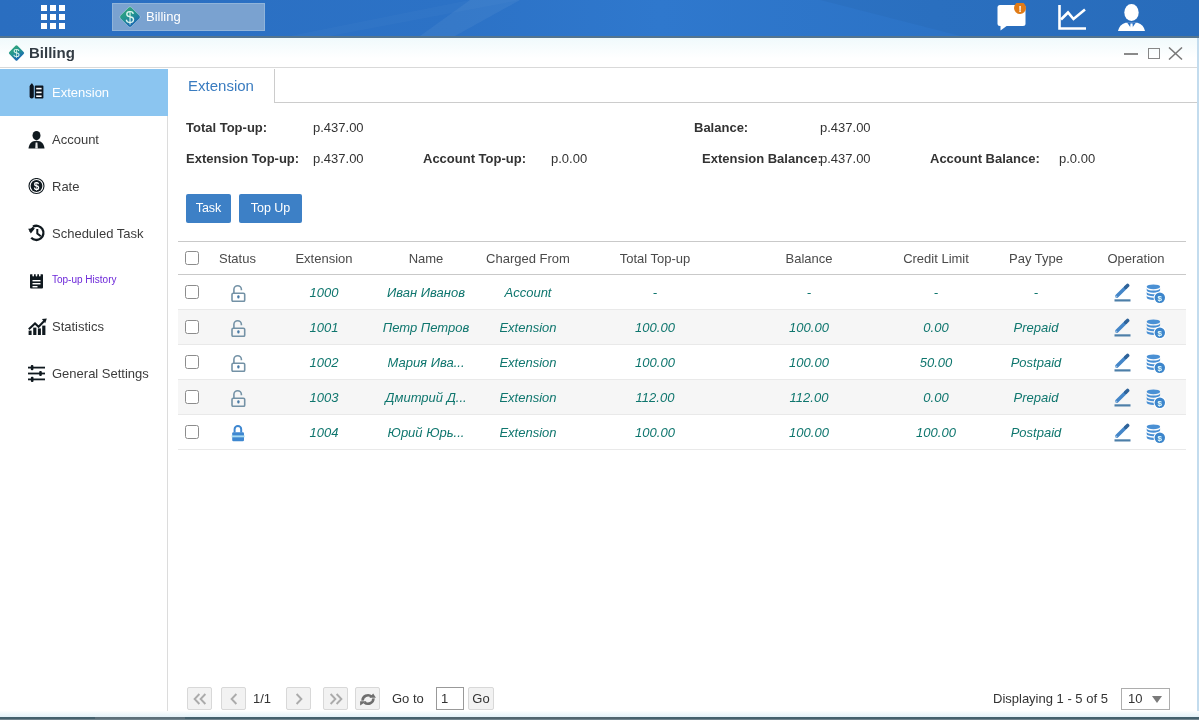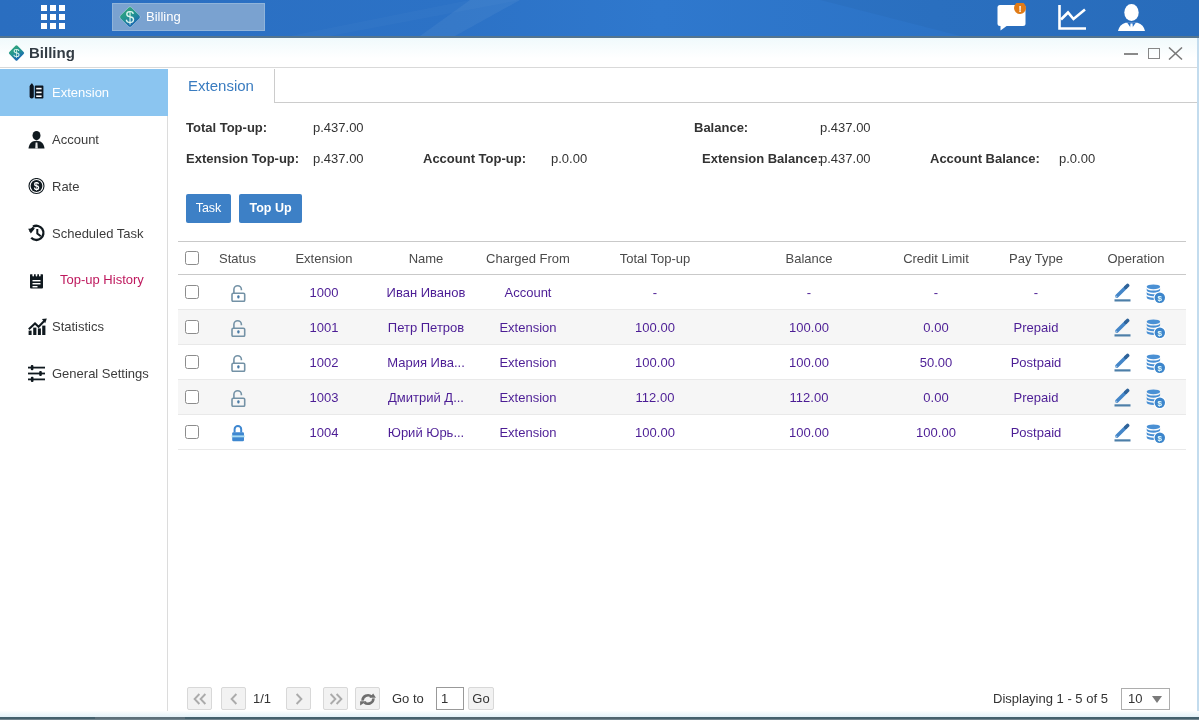--- a/index.html
+++ b/index.html
@@ -95,21 +95,21 @@
   </svg>
 </div>
 
 <div class="abs" id="sidebar" style="left:0;top:69px;width:168px;height:647px;background:#fff;border-right:1px solid #dcdcdc;"></div>
 <div class="abs" style="left:0;top:69px;width:168px;height:47px;background:#8bc5f0;"></div>
 
 <div class="abs" style="left:52px;top:69px;height:47px;line-height:47px;font-size:13px;color:#fff;">Extension</div>
 <div class="abs" style="left:52px;top:116px;height:47px;line-height:47px;font-size:13px;color:#3c3c3c;">Account</div>
 <div class="abs" style="left:52px;top:163px;height:47px;line-height:47px;font-size:13px;color:#3c3c3c;">Rate</div>
 <div class="abs" style="left:52px;top:210px;height:47px;line-height:47px;font-size:13px;color:#3c3c3c;">Scheduled Task</div>
-<div class="abs" style="left:60px;top:256px;height:47px;line-height:47px;font-size:13px;color:#be185d;">Top-up History</div>
+<div class="abs" style="left:52px;top:256px;height:47px;line-height:47px;font-size:10px;color:#6d28d9;">Top-up History</div>
 <div class="abs" style="left:52px;top:303px;height:47px;line-height:47px;font-size:13px;color:#3c3c3c;">Statistics</div>
 <div class="abs" style="left:52px;top:350px;height:47px;line-height:47px;font-size:13px;color:#3c3c3c;">General Settings</div>
 
 <svg class="abs" style="left:29px;top:83px" width="15" height="16" viewBox="0 0 15 16">
   <rect x="0.6" y="1.6" width="4.2" height="14" rx="2" fill="#0d1620"></rect>
   <rect x="1.8" y="0.4" width="2" height="2.4" rx="0.9" fill="#0d1620"></rect>
   <rect x="5.8" y="2.6" width="8.6" height="13" rx="0.8" fill="#0d1620"></rect>
   <rect x="7.2" y="4.8" width="5.4" height="1.6" fill="#fff"></rect>
   <rect x="7.2" y="8.6" width="5.4" height="1.6" fill="#fff"></rect>
   <rect x="7.2" y="12.4" width="5.4" height="1.6" fill="#fff"></rect>
@@ -184,26 +184,26 @@
 <div class="abs lbl" style="left:186px;top:149px;height:20px;line-height:20px;">Extension Top-up:</div>
 <div class="abs val" style="left:313px;top:149px;height:20px;line-height:20px;">p.437.00</div>
 <div class="abs lbl" style="left:423px;top:149px;height:20px;line-height:20px;">Account Top-up:</div>
 <div class="abs val" style="left:551px;top:149px;height:20px;line-height:20px;">p.0.00</div>
 <div class="abs lbl" style="left:694px;top:149px;height:20px;line-height:20px;padding-left:8px;">Extension Balance:</div>
 <div class="abs val" style="left:820px;top:149px;height:20px;line-height:20px;">p.437.00</div>
 <div class="abs lbl" style="left:930px;top:149px;height:20px;line-height:20px;">Account Balance:</div>
 <div class="abs val" style="left:1059px;top:149px;height:20px;line-height:20px;">p.0.00</div>
 
 <div class="abs" style="left:186px;top:194px;width:45px;height:29px;background:#3d80c6;border-radius:2px;color:#fff;font-size:12.5px;text-align:center;line-height:29px;">Task</div>
-<div class="abs" style="left:239px;top:194px;width:63px;height:29px;background:#3d80c6;border-radius:2px;color:#fff;font-size:12.5px;text-align:center;line-height:29px;font-weight:bold;">Top Up</div>
+<div class="abs" style="left:239px;top:194px;width:63px;height:29px;background:#3d80c6;border-radius:2px;color:#fff;font-size:12.5px;text-align:center;line-height:29px;">Top Up</div>
 
 <style>
   .trow { height:35px; border-bottom:1px solid #e9e9e9; position:relative; }
   .hc { position:absolute; top:0; height:34px; line-height:34px; font-size:13px; color:#4a4a4a; text-align:center; transform:translateX(-50%); white-space:nowrap; }
-  .cc { position:absolute; top:0; height:35px; line-height:35px; font-size:13px; color:#4c1d95; text-align:left; transform:translateX(-50%); white-space:nowrap; }
+  .cc { position:absolute; top:0; height:35px; line-height:35px; font-size:13px; color:#0f766e; text-align:left; transform:translateX(-50%); white-space:nowrap;font-style:italic; }
   .cb { position:absolute; left:7px; width:14px; height:14px; border:1.2px solid #8c8c8c; border-radius:2.5px; background:#fff; }
 </style>
 <div id="tablewrap" class="abs" style="left:178px;top:241px;width:1008px;">
   <div style="height:34px;border-top:1px solid #c9c9c9;border-bottom:1px solid #c9c9c9;position:relative;" id="thead">
       <div class="cb" style="top:9px"></div>
       <div class="hc" style="left:59.5px">Status</div>
       <div class="hc" style="left:146px">Extension</div>
       <div class="hc" style="left:248px">Name</div>
       <div class="hc" style="left:350px">Charged From</div>
       <div class="hc" style="left:477px">Total Top-up</div>

